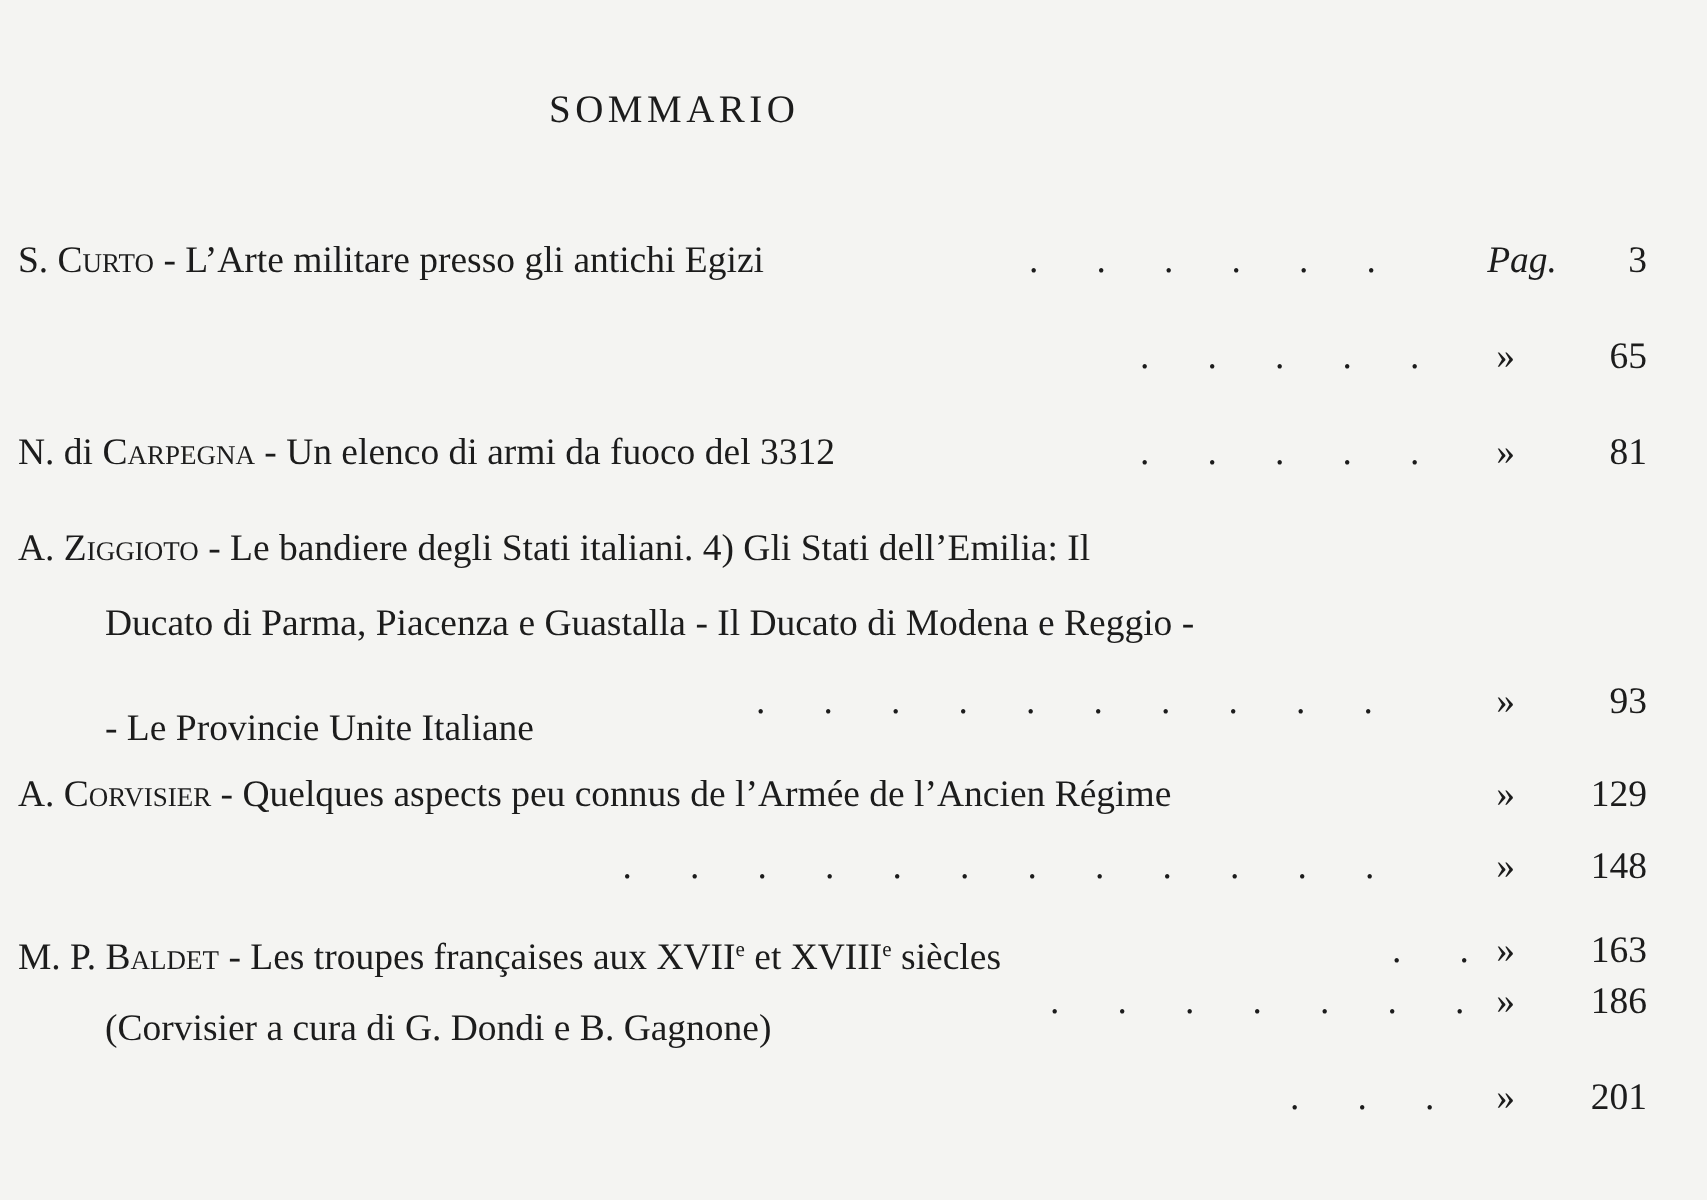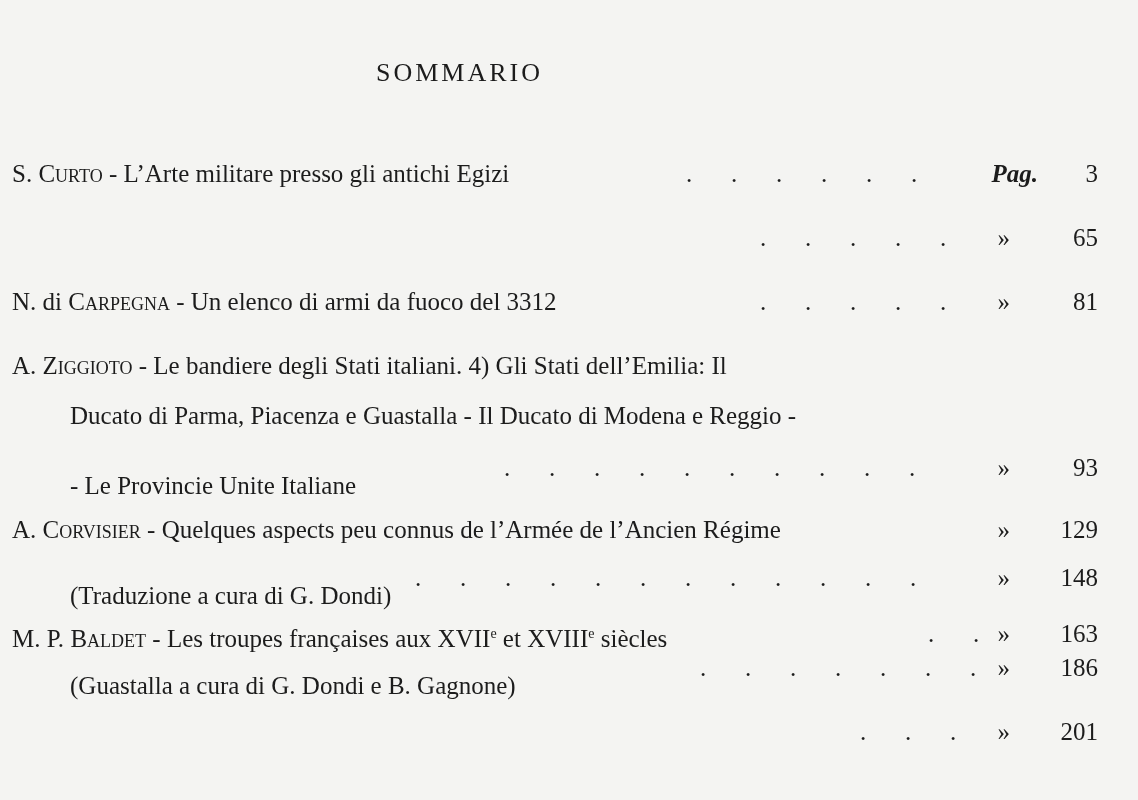--- a/index.html
+++ b/index.html
@@ -6,35 +6,35 @@
   body {
     width: 1138px; height: 800px; overflow: hidden;
     background: #f4f4f2;
     font-family: "Liberation Serif", "DejaVu Serif", serif;
     color: #1c1c1c;
     position: relative;
   }
   .page { position: absolute; left: 0; top: 0; width: 1138px; height: 800px; }
   .title {
     position: absolute; top: 58px; left: 0; width: 899px;
-    text-align: center; font-size: 26px; letter-spacing: 3px; margin-left: 10px;
+    text-align: center; font-size: 26px; letter-spacing: 3px;
   }
   .line {
     position: absolute; left: 0; width: 1106px; height: 32px;
     font-size: 25px; line-height: 32px; white-space: nowrap;
   }
   .text { position: absolute; left: 12px; }
   .text.indent { left: 70px; margin-top: 18px; }
   .sc { font-variant: small-caps; }
   .it { font-style: italic; }
   .dots { position: absolute; top: 0; letter-spacing: 0; }
   .dots span { display: inline-block; width: 45px; text-align: left; }
   .ref { position: absolute; right: 96px; top: 0; text-align: right; }
   .pg { position: absolute; right: 8px; top: 0; text-align: right; width: 60px; }
-  .ref.it { right: 103px; font-weight: bold; }
+  .ref.it { right: 103px; }
   .sup { font-size: 14px; vertical-align: 9px; }
 </style>
 </head>
 <body>
 
 <div class="page">
 
   <div class="title">SOMMARIO</div>
 
   <div class="line" style="top:158px">
@@ -69,34 +69,33 @@
     <span class="ref">»</span>
     <span class="pg">93</span>
   </div>
 
   <div class="line" style="top:514px">
     <span class="text"><span>A.</span> <span class="sc">Corvisier</span><span> - </span><span>Quelques aspects peu connus de l’Armée de l’Ancien Régime</span></span>
     <span class="ref">»</span>
     <span class="pg">129</span>
   </div>
   <div class="line" style="top:562px">
-    <span class="text indent">(Traduzione a cura di G. Dondi)</span>
     <span class="dots" style="left:415px"><span>.</span><span>.</span><span>.</span><span>.</span><span>.</span><span>.</span><span>.</span><span>.</span><span>.</span><span>.</span><span>.</span><span>.</span></span>
     <span class="ref">»</span>
     <span class="pg">148</span>
   </div>
 
   <div class="line" style="top:618px">
     <span class="text"><span>M. P.</span> <span class="sc">Baldet</span><span> - </span><span><span>Les troupes françaises aux XVII</span><span class="sup">e</span><span> et XVIII</span><span class="sup">e</span><span> siècles</span></span></span>
     <span class="dots" style="left:928px"><span>.</span><span>.</span></span>
     <span class="ref">»</span>
     <span class="pg">163</span>
   </div>
   <div class="line" style="top:652px">
-    <span class="text indent">(Guastalla a cura di G. Dondi e B. Gagnone)</span>
+    <span class="text indent">(Corvisier a cura di G. Dondi e B. Gagnone)</span>
     <span class="dots" style="left:700px"><span>.</span><span>.</span><span>.</span><span>.</span><span>.</span><span>.</span><span>.</span></span>
     <span class="ref">»</span>
     <span class="pg">186</span>
   </div>
 
   <div class="line" style="top:716px">
     <span class="dots" style="left:860px"><span>.</span><span>.</span><span>.</span></span>
     <span class="ref">»</span>
     <span class="pg">201</span>
   </div>

